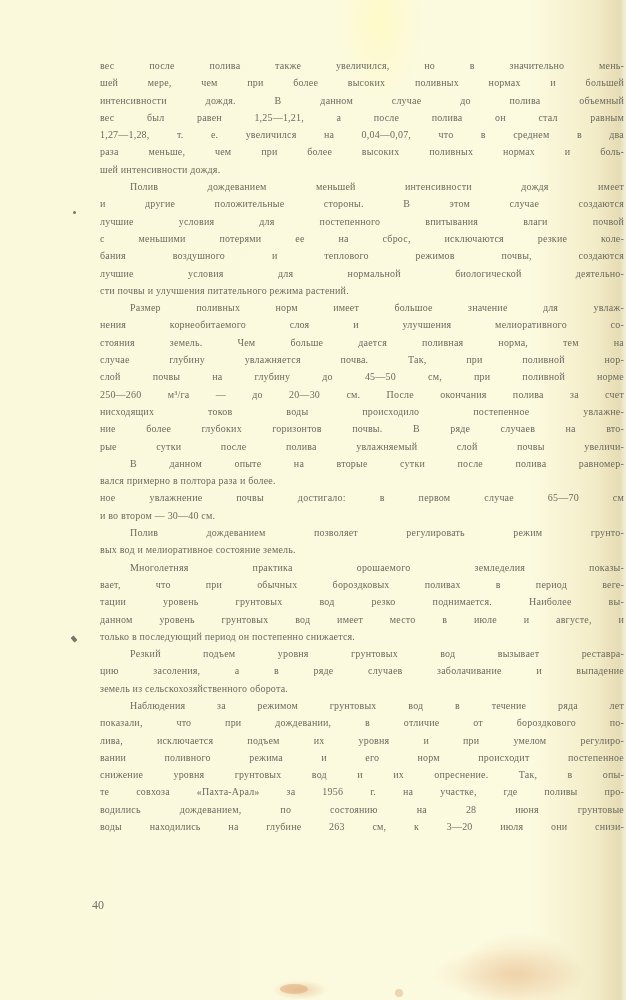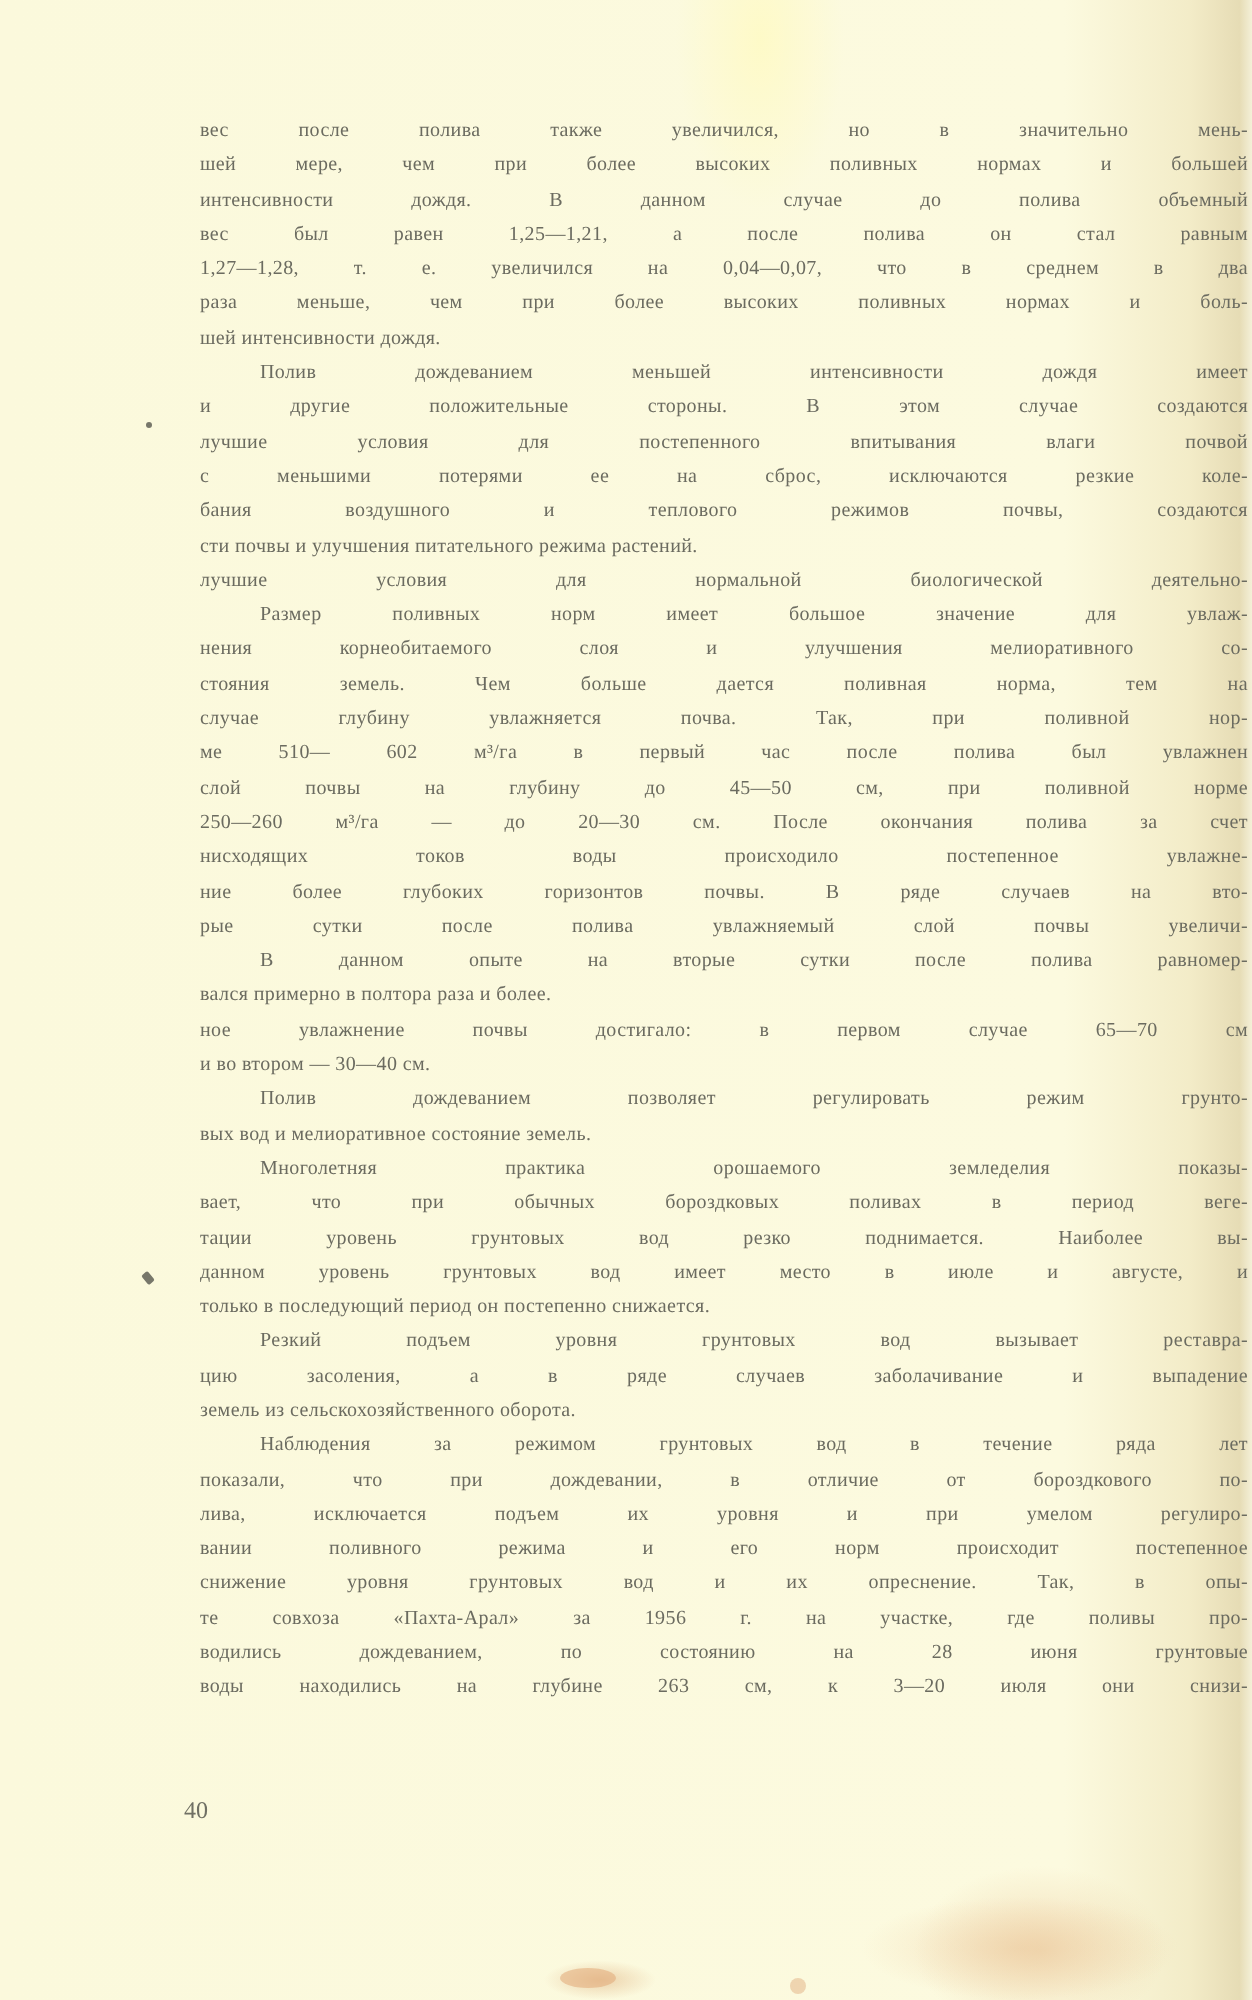--- a/index.html
+++ b/index.html
@@ -54,27 +54,26 @@
       <span class="line">интенсивности дождя. В данном случае до полива объемный</span>
       <span class="line">вес был равен 1,25—1,21, а после полива он стал равным</span>
       <span class="line">1,27—1,28, т. е. увеличился на 0,04—0,07, что в среднем в два</span>
       <span class="line">раза меньше, чем при более высоких поливных нормах и боль-</span>
       <span class="line last">шей интенсивности дождя.</span>
       <span class="line indent">Полив дождеванием меньшей интенсивности дождя имеет</span>
       <span class="line">и другие положительные стороны. В этом случае создаются</span>
       <span class="line">лучшие условия для постепенного впитывания влаги почвой</span>
       <span class="line">с меньшими потерями ее на сброс, исключаются резкие коле-</span>
       <span class="line">бания воздушного и теплового режимов почвы, создаются</span>
+      <span class="line">лучшие условия для нормальной биологической деятельно-</span>
       <span class="line last">сти почвы и улучшения питательного режима растений.</span>
-      <span class="line">лучшие условия для нормальной биологической деятельно-</span>
       <span class="line indent">Размер поливных норм имеет большое значение для увлаж-</span>
       <span class="line">нения корнеобитаемого слоя и улучшения мелиоративного со-</span>
       <span class="line">стояния земель. Чем больше дается поливная норма, тем на</span>
       <span class="line">случае глубину увлажняется почва. Так, при поливной нор-</span>
-      <span class="line">ме 510— 602 м³/га в первый час после полива был увлажнен</span>
       <span class="line">слой почвы на глубину до 45—50 см, при поливной норме</span>
       <span class="line">250—260 м³/га — до 20—30 см. После окончания полива за счет</span>
       <span class="line">нисходящих токов воды происходило постепенное увлажне-</span>
       <span class="line">ние более глубоких горизонтов почвы. В ряде случаев на вто-</span>
       <span class="line">рые сутки после полива увлажняемый слой почвы увеличи-</span>
       <span class="line indent">В данном опыте на вторые сутки после полива равномер-</span>
       <span class="line last">вался примерно в полтора раза и более.</span>
       <span class="line">ное увлажнение почвы достигало: в первом случае 65—70 см</span>
       <span class="line last">и во втором — 30—40 см.</span>
       <span class="line indent">Полив дождеванием позволяет регулировать режим грунто-</span>

